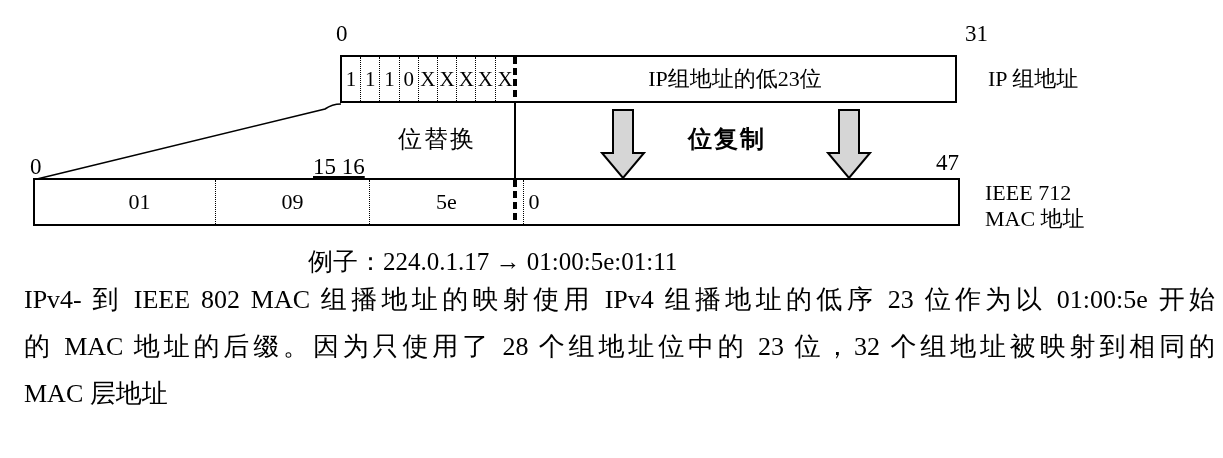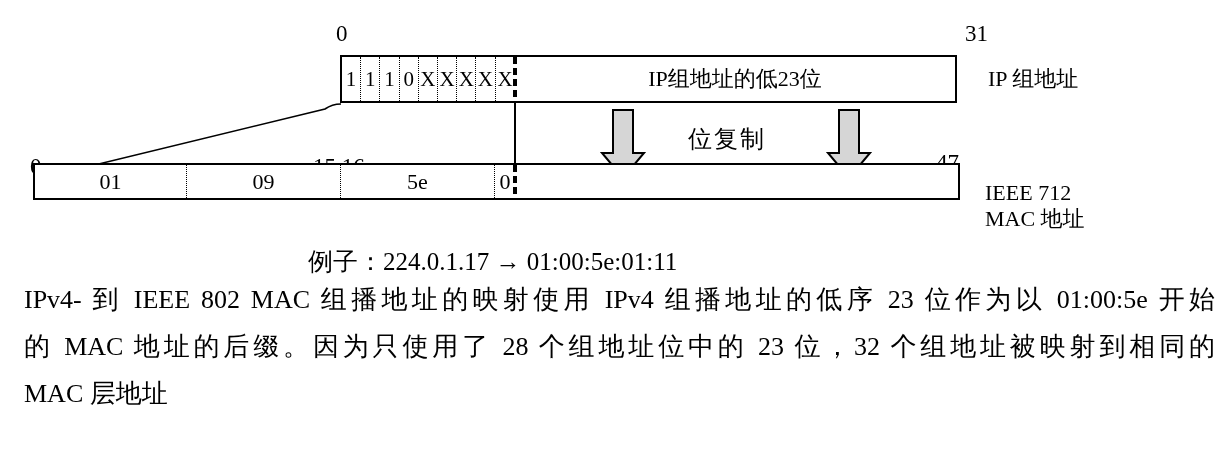--- a/index.html
+++ b/index.html
@@ -56,27 +56,28 @@
     <div class="bitcell" style="width:19.2px;">X</div>
     <div class="bitcell" style="width:19.2px;">X</div>
     <div class="bitcell" style="width:19.2px;">X</div>
     <div class="bitcell last" style="width:19.2px;">X</div>
     <div class="thickdash" style="left:171px;"></div>
     <div class="fieldlabel">IP组地址的低23位</div>
   </div>
   <div class="rowlabel" style="left:988px;top:66px;">IP 组地址</div>
 
   <div class="vline" style="left:514px;top:103px;height:79px;"></div>
-  <div class="midlabel" style="left:688px;top:123px;">位复制</div>
+  <div class="midlabel" style="left:398px;top:123px;">位替换</div>
+  <div class="midlabel" style="left:688px;top:123px;font-weight:bold;">位复制</div>
 
   <div class="num" style="left:30px;top:154px;">0</div>
   <div class="num" style="left:313px;top:154px;text-decoration:underline;">15 16</div>
   <div class="num" style="left:936px;top:150px;">47</div>
 
-  <div class="box" style="left:33px;top:163px;width:927px;height:37px;position:absolute;">
+  <div class="box" style="left:33px;top:178px;width:927px;height:48px;position:absolute;padding-left:29px;">
     <div class="bitcell" style="width:152px;font-size:22px;">01</div>
     <div class="bitcell" style="width:154px;font-size:22px;">09</div>
     <div class="bitcell" style="width:154px;font-size:22px;">5e</div>
     <div class="bitcell last" style="width:20px;font-size:22px;">0</div>
     <div class="bitcell last" style="flex:1;"></div>
     <div class="thickdash" style="left:478px;"></div>
   </div>
   <div class="rowlabel" style="left:985px;top:180px;">
     <div>IEEE 712</div>
     <div>MAC 地址</div>

